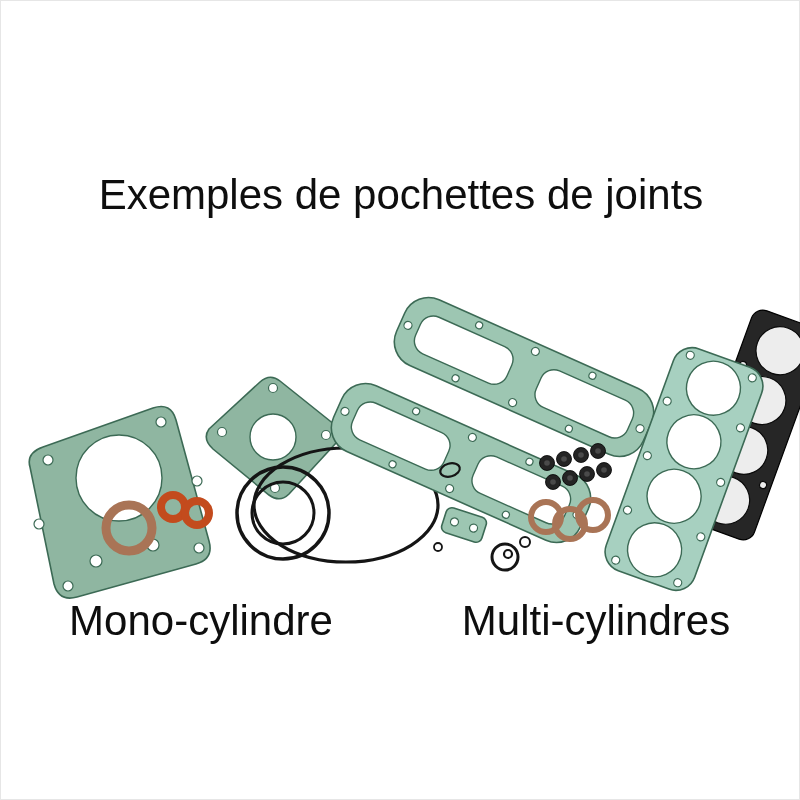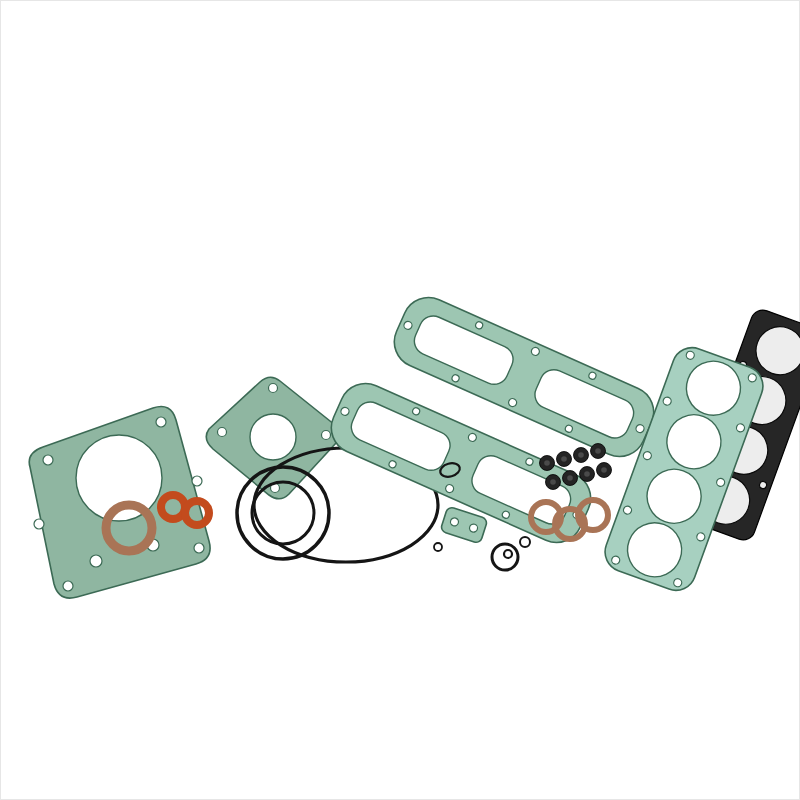--- a/index.html
+++ b/index.html
@@ -20,20 +20,21 @@
   .seal{fill:#242424;stroke:#000;stroke-width:0.8;}
   .seal-in{fill:#4a4a4a;}
   .dark-hole{fill:#ededed;stroke:#0a0a0a;stroke-width:1.2;}
 </style>
 </head>
 <body>
 
 <div class="page">
 
   <div class="title">
+    <div>Exemples de pochettes de joints</div>
   </div>
 
   <svg class="art" width="800" height="800" viewBox="0 0 800 800" xmlns="http://www.w3.org/2000/svg">
 
     <g>
       <path class="g-green" d="M42,446 L152,407 Q170,401 175,419 L208,540 Q213,558 195,563 L76,596 Q58,601 53,583 L29,466 Q25,452 42,446 Z" fill="#8fb6a1"></path>
       <circle class="hole" cx="118" cy="477" r="43"></circle>
       <circle class="hole-s" cx="47" cy="459" r="5"></circle>
       <circle class="hole-s" cx="160" cy="421" r="5"></circle>
       <circle class="hole-s" cx="198" cy="547" r="5"></circle>
@@ -150,14 +151,18 @@
       </g>
 
       <ellipse class="ring-k" cx="449" cy="469" rx="10" ry="6.5" stroke-width="2.2" transform="rotate(-15 449 469)"></ellipse>
       <circle class="ring-k" cx="504" cy="556" r="13" stroke-width="3"></circle>
       <circle class="ring-k" cx="507" cy="553" r="4" stroke-width="2.2"></circle>
       <circle class="ring-k" cx="524" cy="541" r="5" stroke-width="2"></circle>
       <circle class="ring-k" cx="437" cy="546" r="4" stroke-width="1.8"></circle>
     </g>
   </svg>
 
+  <div class="captions">
+    <div class="caption mono">Mono-cylindre</div>
+    <div class="caption multi">Multi-cylindres</div>
+  </div>
 
 </div>
 
 </body></html>

